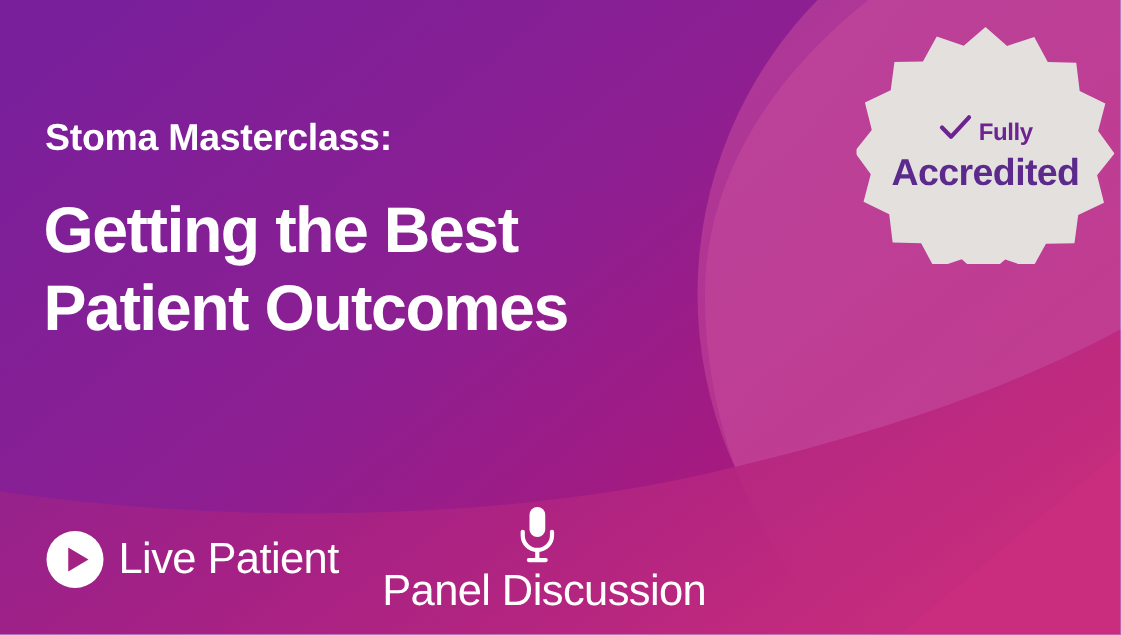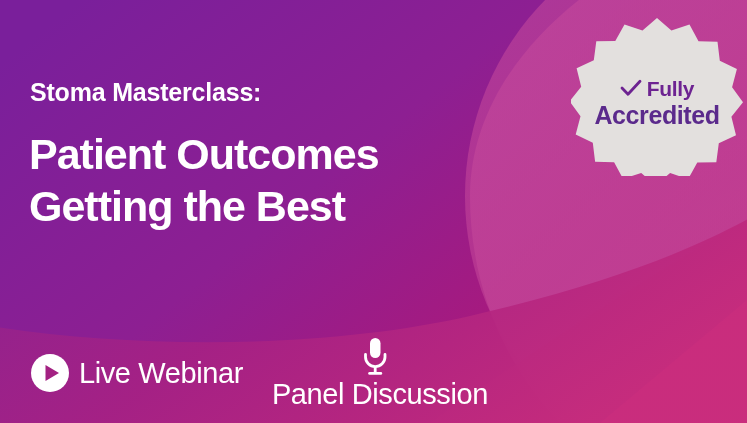--- a/index.html
+++ b/index.html
@@ -120,21 +120,21 @@
   .badge-text {
     position: absolute;
     left: 0;
     top: 60px;
     width: 172px;
     text-align: center;
     line-height: 26px;
   }
   .badge-line1 {
     display: block;
-    font-size: 21px;
+    font-size: 16px;
     font-weight: bold;
     color: #6d2391;
     letter-spacing: -0.3px;
   }
   .badge-check {
     display: inline-block;
     vertical-align: -1px;
     margin-right: 5px;
   }
   .badge-line2 {
@@ -190,33 +190,33 @@
 
       <path d="M 747,300 L 747,423 L 600,423 Z" fill="#cf2f7f" opacity="0.45"></path>
     </g>
   </svg>
 
   <div class="content">
 
     <div class="eyebrow">Stoma Masterclass:</div>
 
     <div class="headline">
+      <div>Getting the Best</div>
       <div>Patient Outcomes</div>
-      <div>Getting the Best</div>
     </div>
 
 
     <div class="meta-row">
 
       <div class="meta-item">
         <svg class="icon-play" width="40" height="40" viewBox="0 0 40 40">
           <circle cx="20" cy="20" r="19" fill="#ffffff"></circle>
           <path d="M 15.5 12 L 29 20 L 15.5 28 Z" fill="#a32182"></path>
         </svg>
-        <span class="meta-label">Live Webinar</span>
+        <span class="meta-label">Live Patient</span>
       </div>
 
       <div class="meta-item">
         <svg class="icon-mic" width="30" height="42" viewBox="0 0 30 42">
           <rect x="10" y="2" width="10.5" height="20" rx="5.25" fill="#ffffff"></rect>
           <path d="M 5.5 18.5 L 5.5 21 C 5.5 26.3 9.8 30.6 15.2 30.6
                    C 20.6 30.6 25 26.3 25 21 L 25 18.5" fill="none" stroke="#ffffff" stroke-width="2.8" stroke-linecap="round"></path>
           <rect x="13.8" y="30" width="2.8" height="7" fill="#ffffff"></rect>
           <rect x="8.2" y="36" width="14" height="2.8" rx="1.4" fill="#ffffff"></rect>
         </svg>

